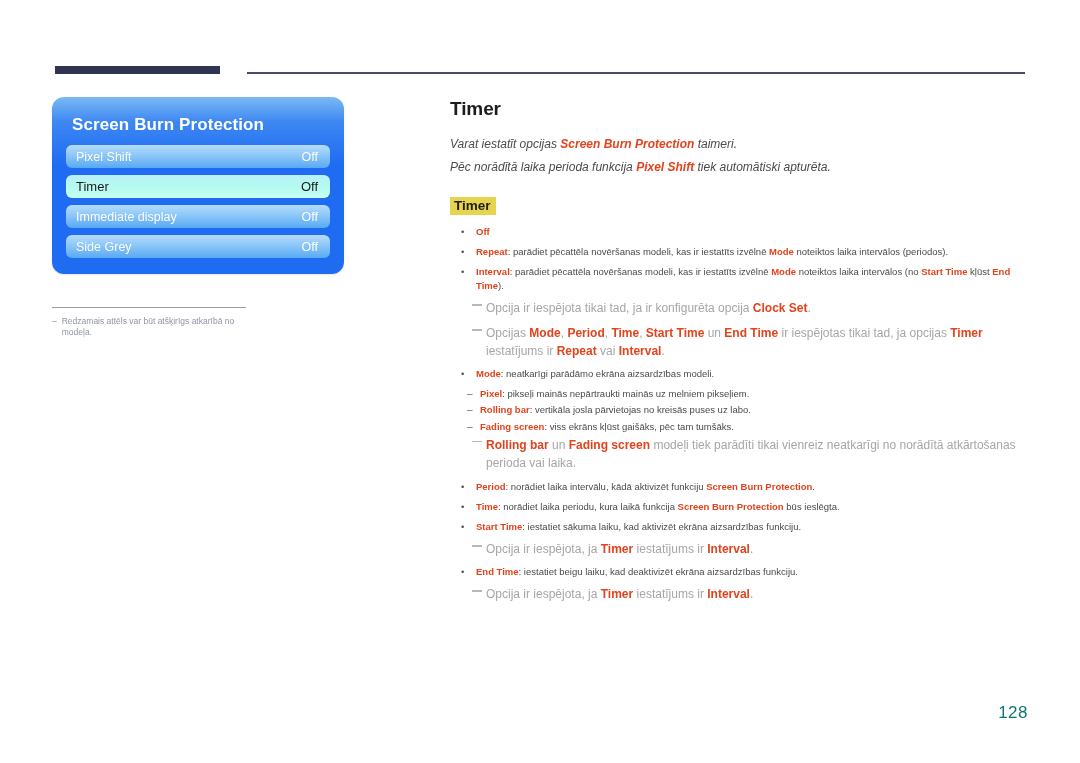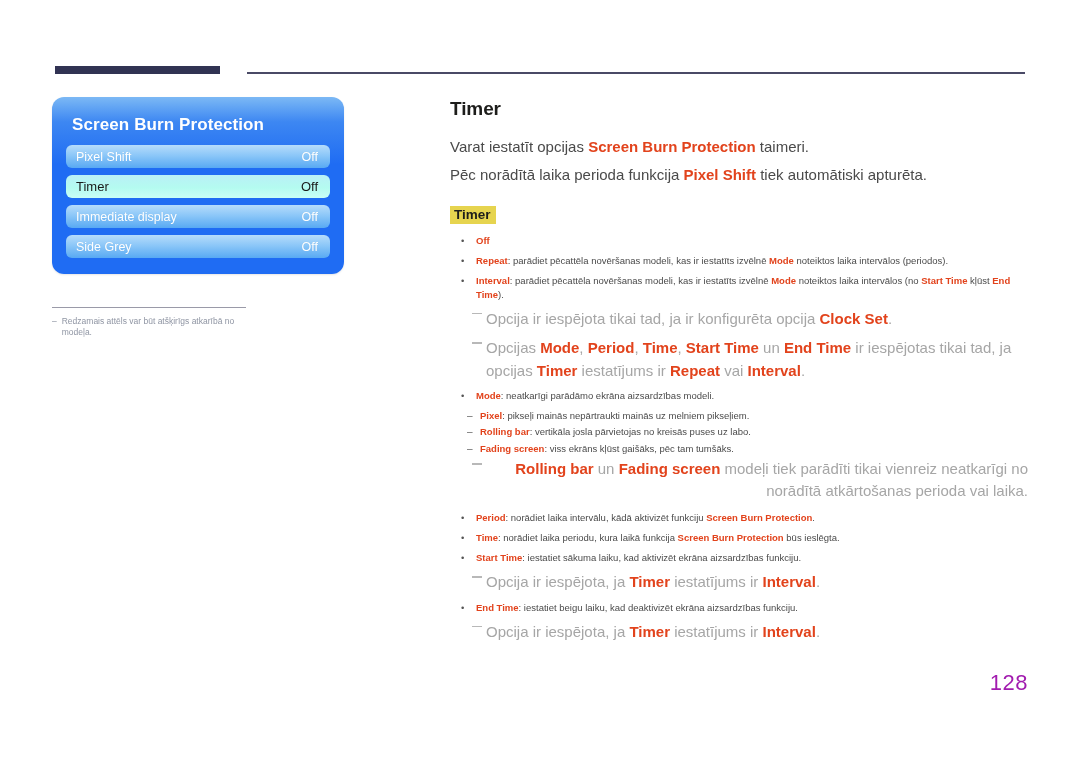--- a/index.html
+++ b/index.html
@@ -116,24 +116,25 @@
     width: 578px;
   }
   h1.page-title {
     margin: 0 0 16px 0;
     font-size: 19px;
     font-weight: bold;
     color: #1d1d1b;
     letter-spacing: -0.1px;
   }
   .intro-line {
-    font-size: 15px;
+    font-size: 12px;
     color: #4a4a4a;
     margin-bottom: 6px;
     line-height: 1.45;
+    font-style: italic;
   }
   .hl-red { color: #e2431c; font-weight: bold; }
 
   .section-head {
     display: inline-block;
     margin: 14px 0 10px 0;
     background: #e6d44f;
     color: #1d1d1b;
     font-size: 13.5px;
     font-weight: bold;
@@ -167,45 +168,45 @@
   li.b2 > .mk {
     position: absolute;
     left: 17px;
     top: -1px;
     color: #666;
     font-size: 10px;
   }
   .note {
     position: relative;
     padding-left: 36px;
-    font-size: 15px;
+    font-size: 12px;
     line-height: 1.5;
     color: #a6a6a6;
     margin: 3px 0 7px 0;
   }
   .note > .mk {
     position: absolute;
     left: 22px;
     top: 0px;
     width: 10px;
     height: 1.6px;
     background: #b8b8b8;
     margin-top: 5px;
   }
   .note .hl-red { color: #e2431c; font-weight: bold; }
 
-  .note-tight { margin-top: 2px; margin-bottom: 8px; text-align: right; }
+  .note-tight { margin-top: 2px; margin-bottom: 8px; }
 
   
   .page-num {
     position: absolute;
     right: 52px;
-    top: 670px;
-    font-size: 22px;
-    color: #a21caf;
+    top: 703px;
+    font-size: 17px;
+    color: #0f766e;
     letter-spacing: 0.5px;
   }
 </style>
 </head>
 <body>
 
 <div class="header-rules">
   <div class="rule-thick"></div>
   <div class="rule-thin"></div>
 </div>

